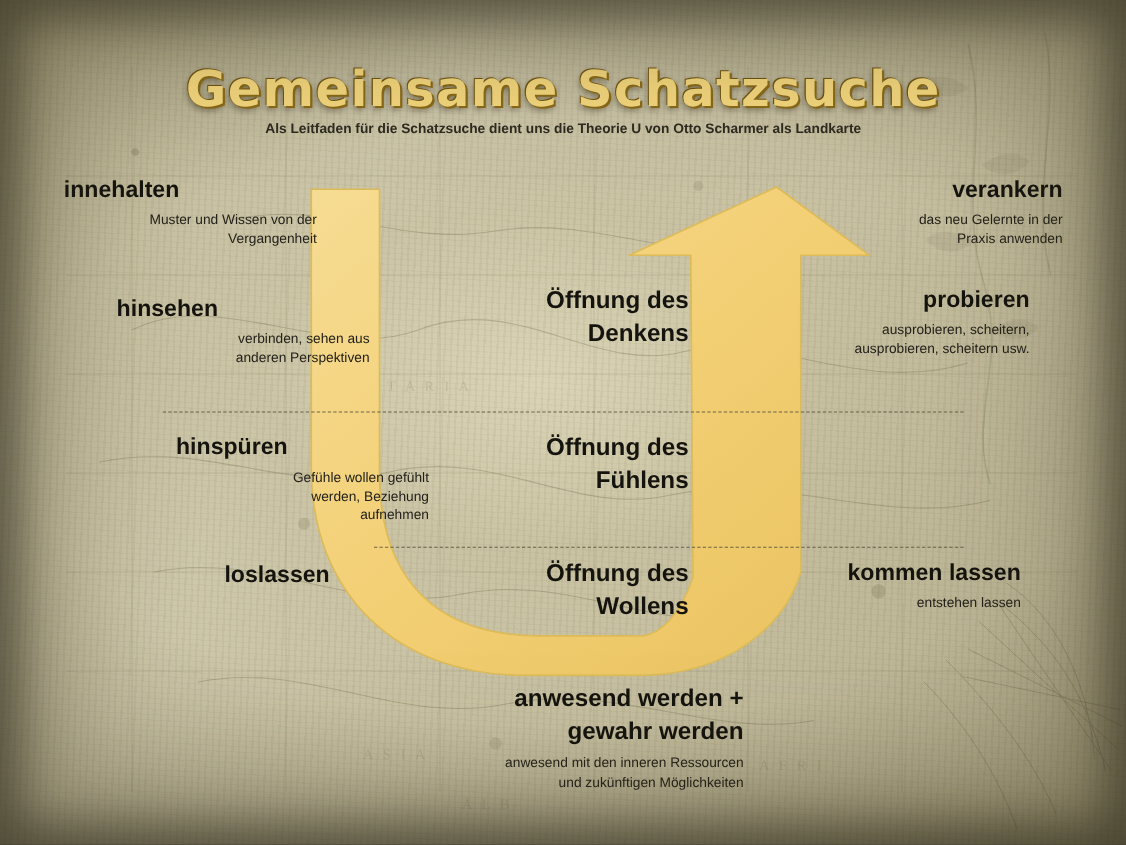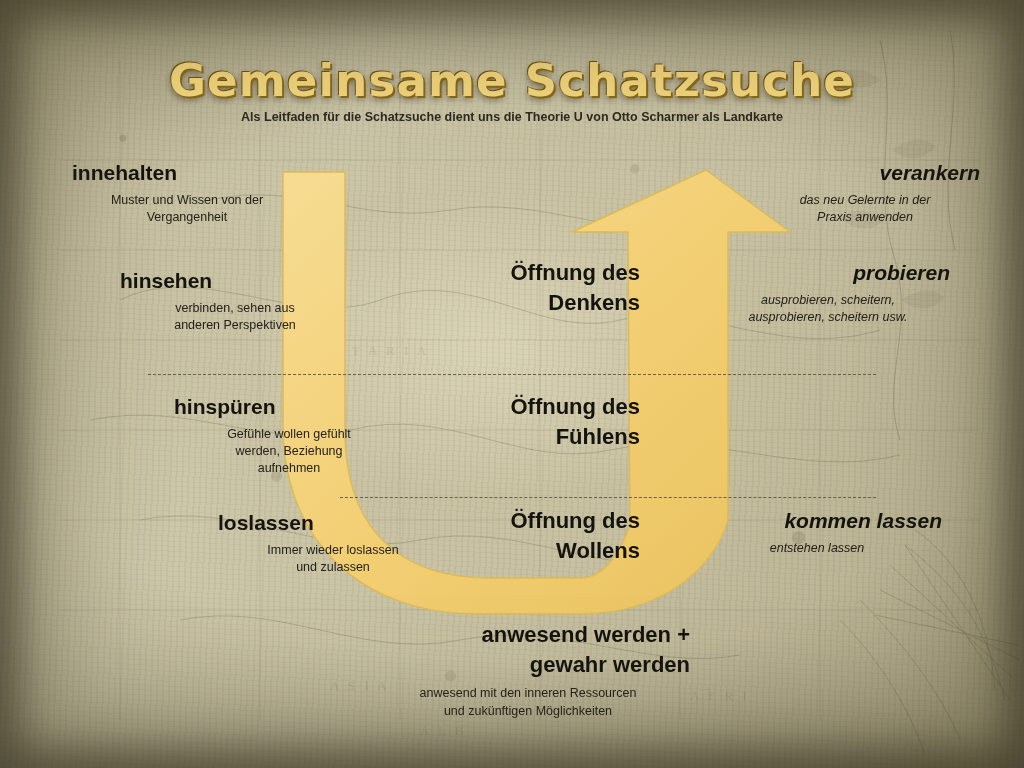--- a/index.html
+++ b/index.html
@@ -78,21 +78,21 @@
     text-align: center;
     font-size: 12.5px;
     font-weight: bold;
     color: #2d2a20;
   }
 
   
   #u-arrow { position: absolute; left: 0; top: 0; }
 
   
-  .block { position: absolute; margin-left: 14px; }
+  .block { position: absolute; }
   .head {
     font-weight: bold;
     color: #14130e;
     font-size: 21px;
     line-height: 1.22;
     white-space: pre-line;
   }
   .sub {
     color: #23211a;
     font-size: 12.5px;
@@ -102,22 +102,22 @@
   }
   .center-head {
     font-weight: bold;
     color: #14130e;
     font-size: 22px;
     line-height: 1.35;
     text-align: right;
     white-space: pre-line;
   }
   .ta-left { text-align: left; }
-  .ta-right { text-align: right; font-style: italic; }
-  .ta-center { text-align: center; }
+  .ta-right { text-align: right; }
+  .ta-center { text-align: right; }
 
   .divider {
     position: absolute;
     border-top: 1px dashed #5d5740;
     height: 0;
     opacity: 0.9;
   }
 </style>
 </head>
 <body>
@@ -208,22 +208,20 @@
 
   <div class="block ta-left" style="left:160px; top:394px; width:230px;">
     <div class="head">hinspüren</div>
     <div class="sub ta-center">Gefühle wollen gefühlt
 werden, Beziehung
 aufnehmen</div>
   </div>
 
   <div class="block ta-left" style="left:204px; top:510px; width:230px;">
     <div class="head">loslassen</div>
-    <div class="sub ta-center">Immer wieder loslassen
-und zulassen</div>
   </div>
 
   <div class="block" style="left:402px; top:258px; width:224px;">
     <div class="center-head">Öffnung des
 Denkens</div>
   </div>
 
   <div class="block" style="left:402px; top:392px; width:224px;">
     <div class="center-head">Öffnung des
 Fühlens</div>

